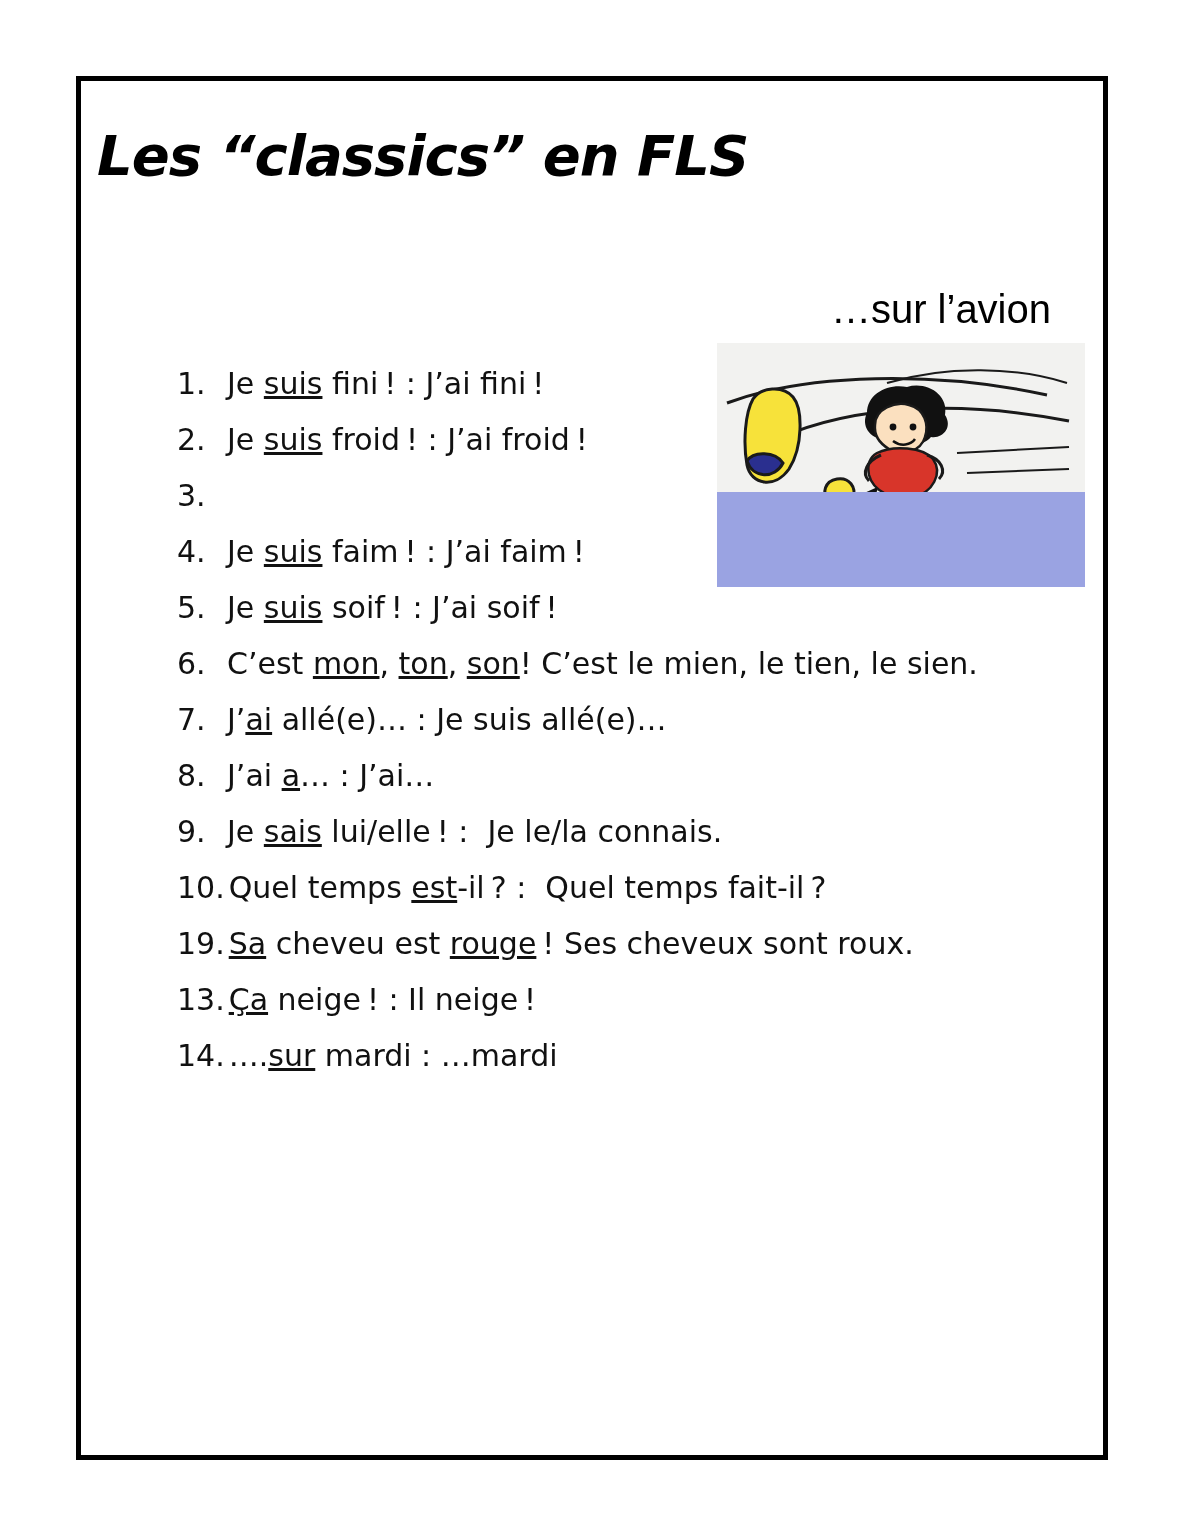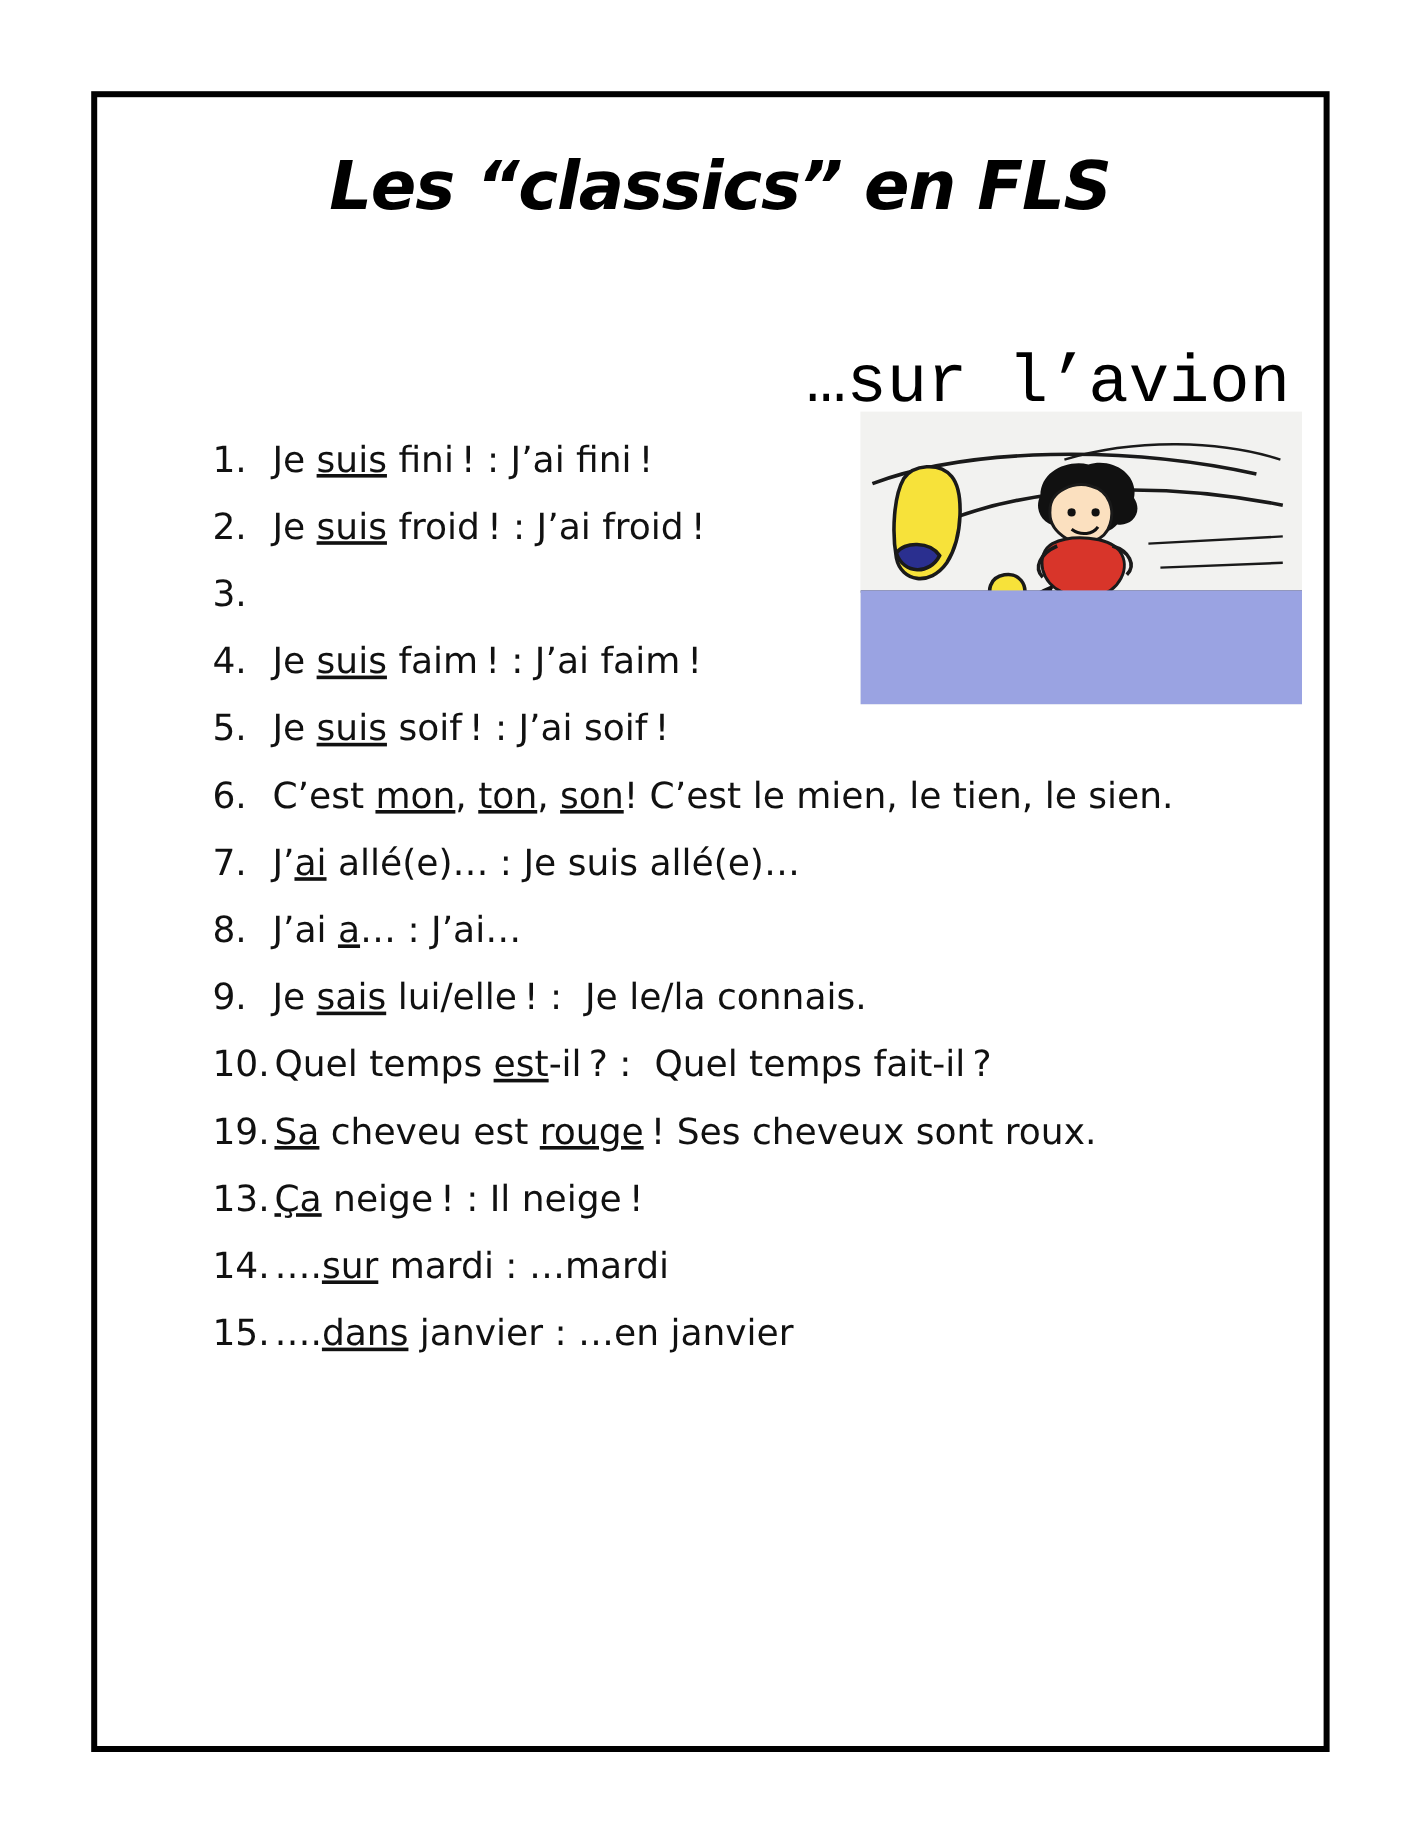--- a/index.html
+++ b/index.html
@@ -17,37 +17,37 @@
     position: absolute;
     left: 76px;
     top: 76px;
     width: 1032px;
     height: 1384px;
     border: 5px solid #000000;
     box-sizing: border-box;
     background: #ffffff;
   }
   .title {
-    text-align: center;
+    text-align: left;
     font-family: "DejaVu Sans", sans-serif;
     font-weight: bold;
     font-style: italic;
     font-size: 56px;
     letter-spacing: -1px;
     margin-top: 42px;
     color: #000;
     white-space: nowrap;
     margin-left: 16px;
   }
   .caption {
     position: absolute;
-    right: 28px;
+    right: 52px;
     top: 206px;
-    font-size: 56px;
-    font-family: Liberation Mono, monospace;
+    font-size: 40px;
+    font-family: Liberation Sans, sans-serif;
     color: #000;
     white-space: nowrap;
   }
   .figure {
     position: absolute;
     right: 18px;
     top: 262px;
     width: 368px;
     height: 244px;
     background: #f2f2f0;
@@ -188,19 +188,15 @@
         <span class="txt"><u>Sa</u> cheveu est <u>rouge</u> ! Ses cheveux sont roux.</span>
       </div>
       <div class="item">
         <span class="num">13.</span>
         <span class="txt"><u>Ça</u> neige ! : Il neige !</span>
       </div>
       <div class="item">
         <span class="num">14.</span>
         <span class="txt">….<u>sur</u> mardi : …mardi</span>
       </div>
-      <div class="item">
-        <span class="num">15.</span>
-        <span class="txt">….<u>dans</u> janvier : …en janvier</span>
-      </div>
     </div>
 
 </div>
 
 </body></html>

